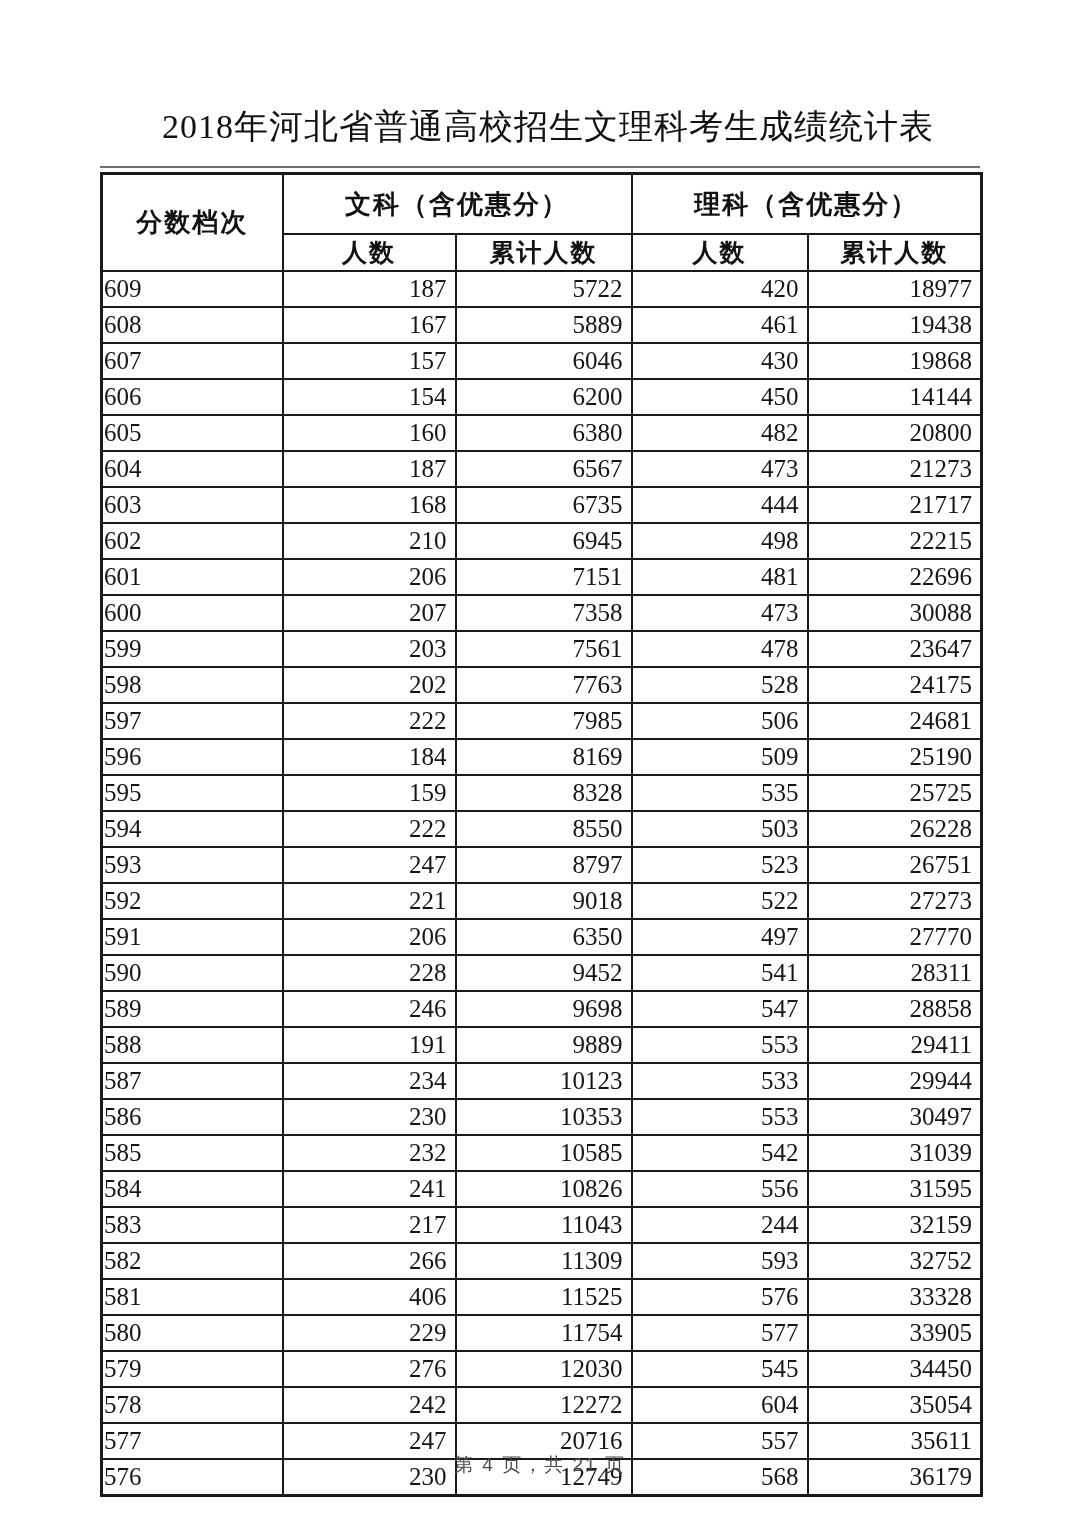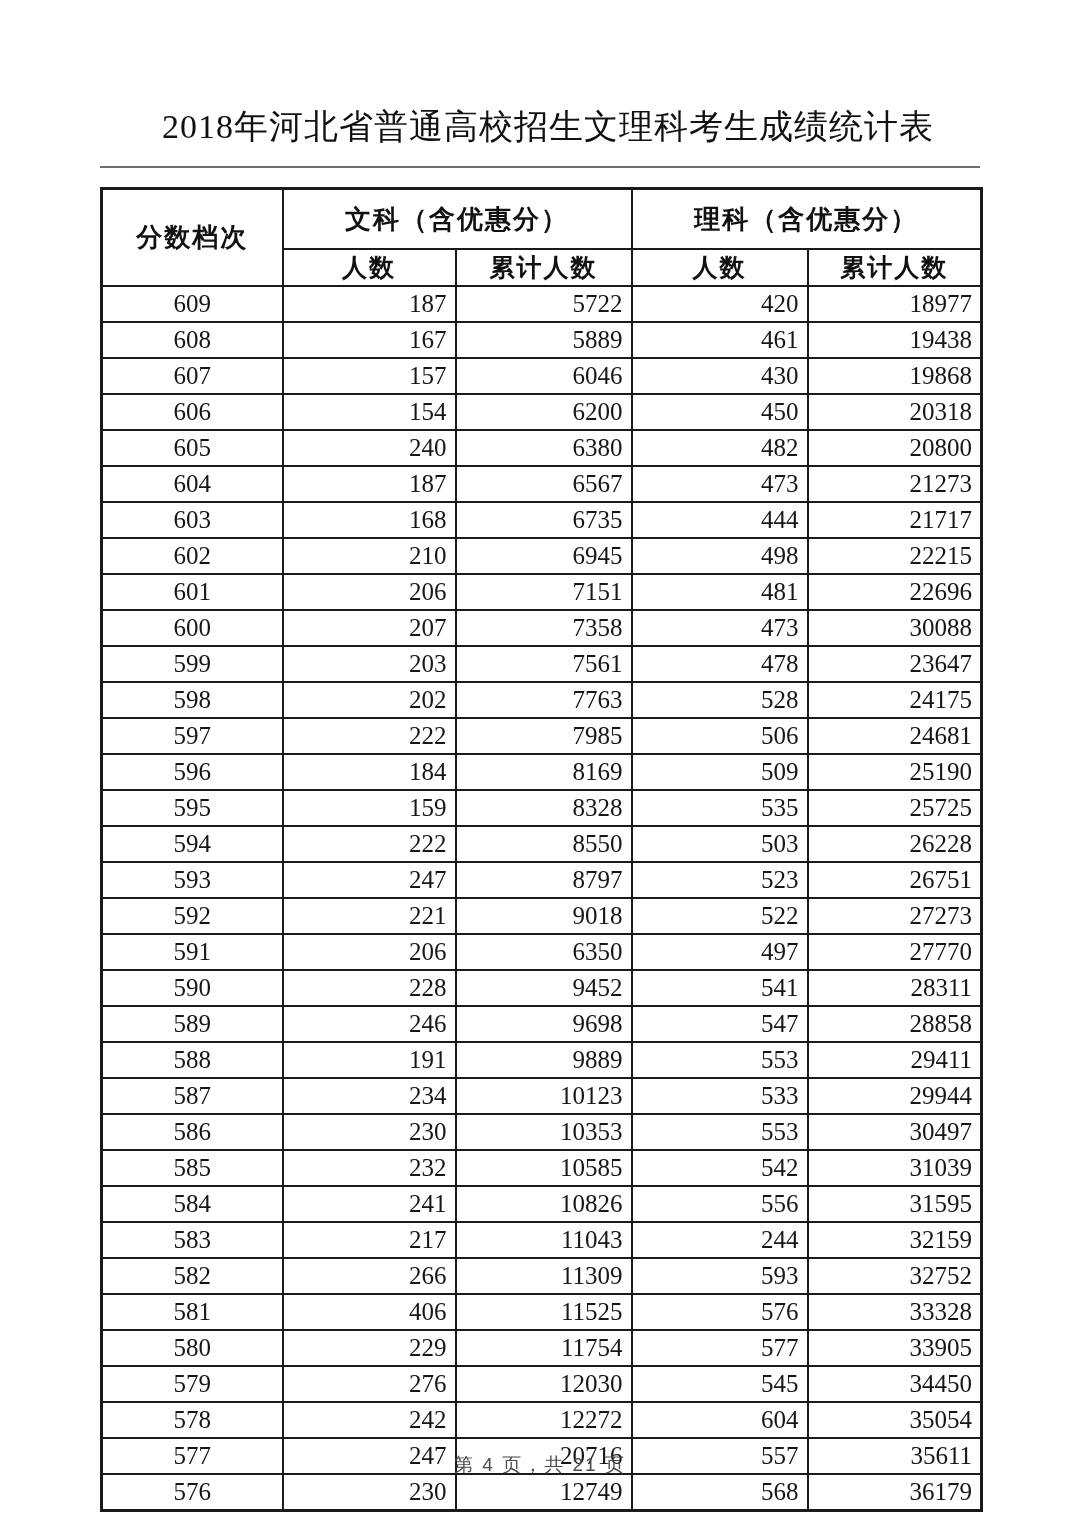--- a/index.html
+++ b/index.html
@@ -38,21 +38,20 @@
     background: #6f6f6f;
   }
   table.score-table {
     position: absolute;
     left: 100px;
     top: 172px;
     width: 880px;
     border-collapse: collapse;
     table-layout: fixed;
     border: 3px solid #1a1a1a;
-    margin-top: 15px;
   }
   .score-table th,
   .score-table td {
     border: 2px solid #1a1a1a;
     overflow: hidden;
     white-space: nowrap;
   }
   .score-table th {
     font-weight: 600;
     text-align: center;
@@ -60,21 +59,21 @@
     letter-spacing: 2px;
     color: #111111;
   }
   .score-table th.group-head { height: 56px; }
   .score-table th.sub-head   { height: 30px; font-size: 25px; border-radius: 18px; }
   .score-table td {
     height: 32px;
     font-size: 25px;
     color: #161616;
   }
-  td.c-center { text-align: center; font-family: Liberation Serif, serif; }
+  td.c-center { text-align: left; font-family: Liberation Serif, serif; }
   td.c-right  { text-align: right; padding-right: 8px; }
   .page-footer {
     position: absolute;
     top: 1452px;
     left: 0;
     width: 100%;
     text-align: center;
     font-family: "Liberation Sans", "DejaVu Sans", sans-serif;
     font-size: 19px;
     letter-spacing: 2px;
@@ -131,25 +130,25 @@
           <td class="c-right">157</td>
           <td class="c-right">6046</td>
           <td class="c-right">430</td>
           <td class="c-right">19868</td>
         </tr>
         <tr>
           <td class="c-center">606</td>
           <td class="c-right">154</td>
           <td class="c-right">6200</td>
           <td class="c-right">450</td>
-          <td class="c-right">20318</td>
+          <td class="c-right">14144</td>
         </tr>
         <tr>
           <td class="c-center">605</td>
-          <td class="c-right">240</td>
+          <td class="c-right">160</td>
           <td class="c-right">6380</td>
           <td class="c-right">482</td>
           <td class="c-right">20800</td>
         </tr>
         <tr>
           <td class="c-center">604</td>
           <td class="c-right">187</td>
           <td class="c-right">6567</td>
           <td class="c-right">473</td>
           <td class="c-right">21273</td>

